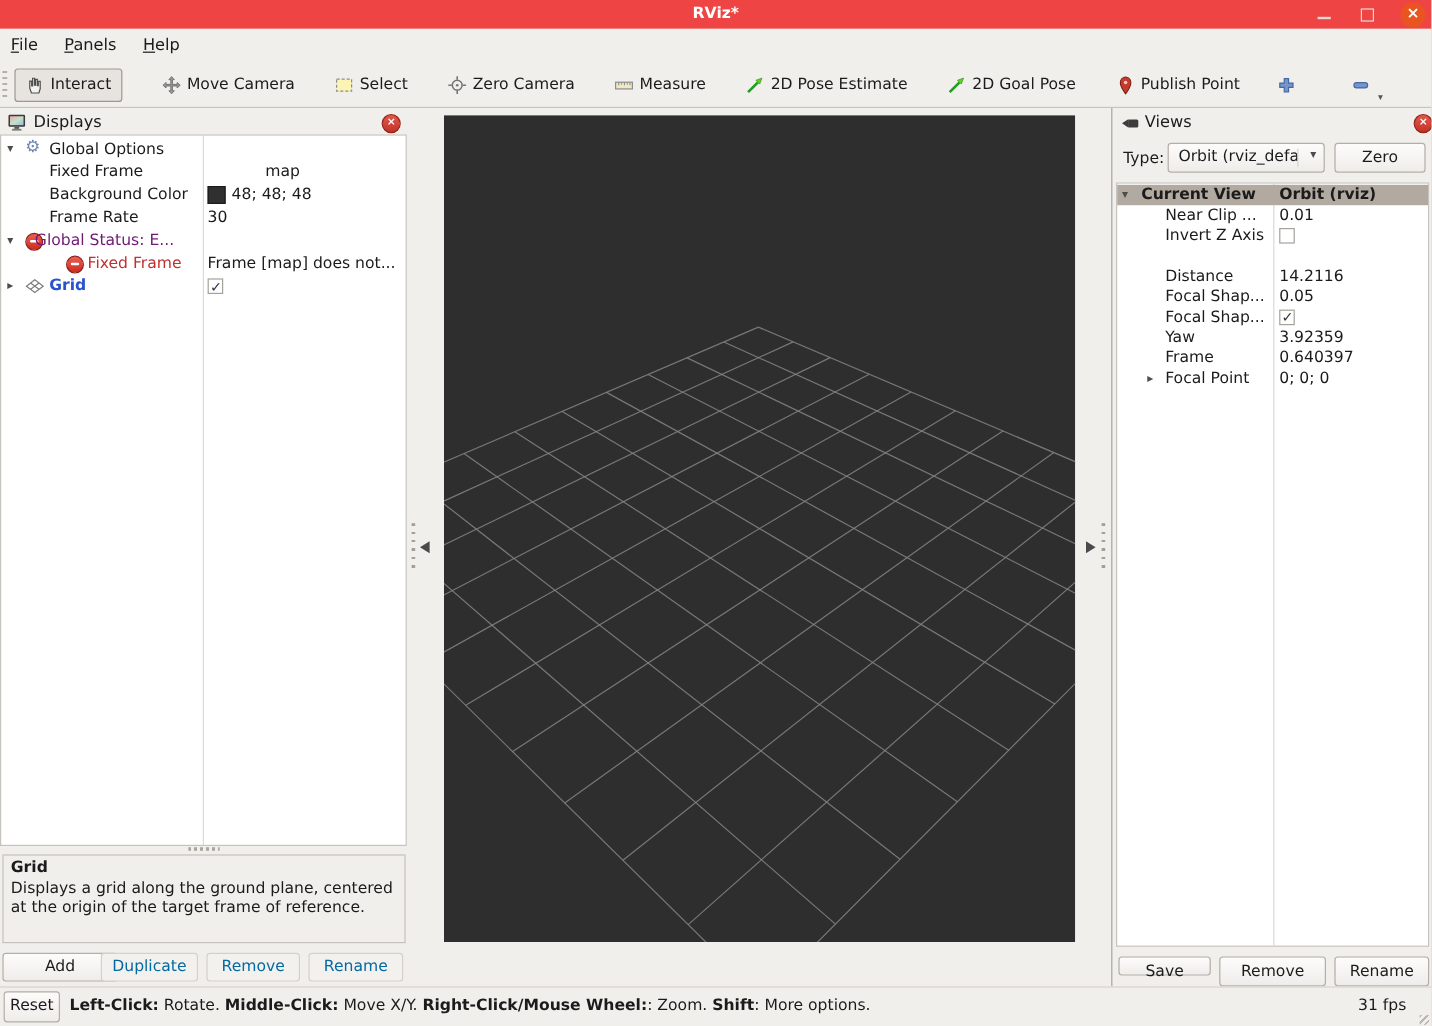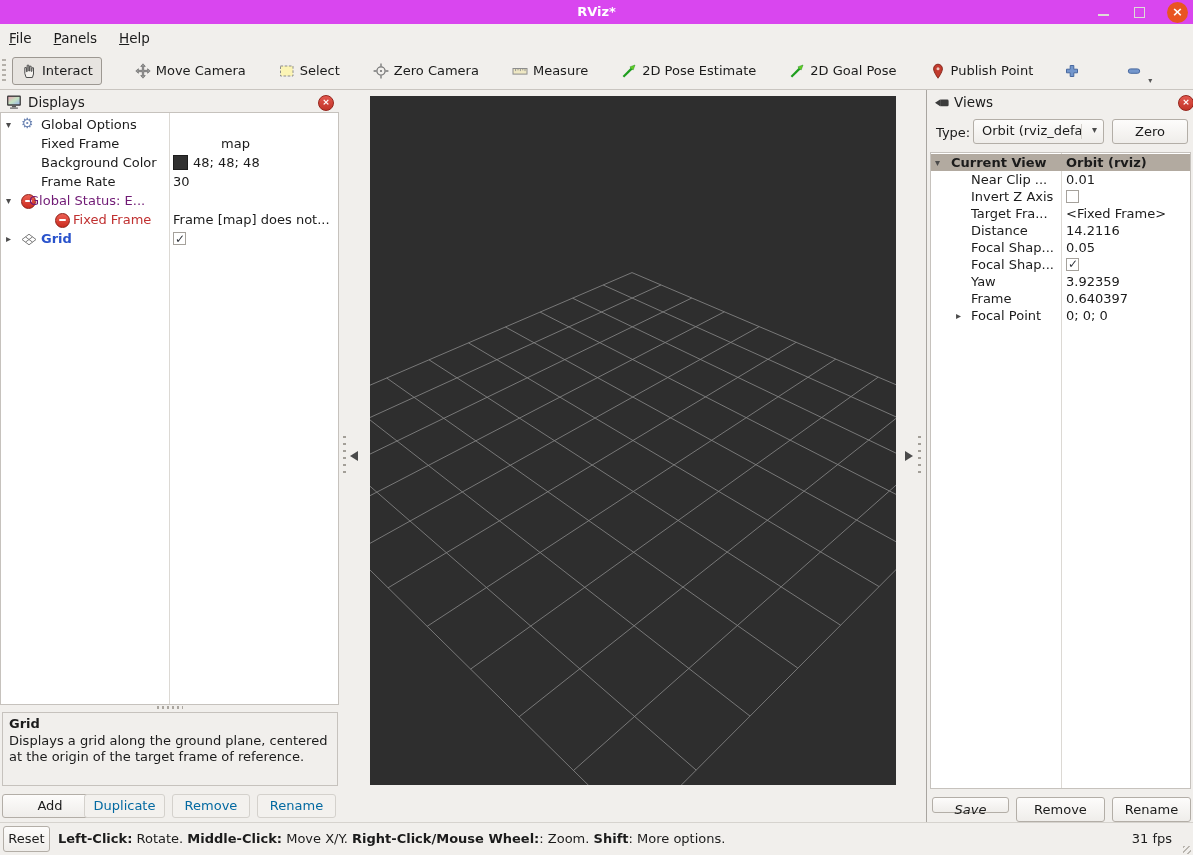--- a/index.html
+++ b/index.html
@@ -1,20 +1,20 @@
 <!DOCTYPE html>
 <html><head>
 <meta charset="utf-8">
 <style>
   html,body{margin:0;padding:0;background:#d8d5d1;}
   .app{position:relative;width:1193px;height:855px;overflow:hidden;background:#f1efec;
        font-family:"DejaVu Sans", sans-serif;font-size:13px;color:#1b1b1b;}
 
   
-  .titlebar{position:absolute;left:0;top:0;width:1193px;height:24px;background:#d946ef;}
+  .titlebar{position:absolute;left:0;top:0;width:1193px;height:24px;background:#ef4444;}
   .titlebar .title{position:absolute;left:0;right:0;top:4px;text-align:center;color:#ffffff;
        font-weight:bold;font-size:13px;}
   .win-min{position:absolute;right:78px;top:0;width:24px;height:24px;cursor:default;}
   .win-min i{position:absolute;left:7px;top:14px;width:11px;height:2px;background:#dedbd7;}
   .win-max{position:absolute;right:42px;top:0;width:24px;height:24px;}
   .win-max i{position:absolute;left:7px;top:7px;width:9px;height:9px;border:1.5px solid #dedbd7;}
   .win-close{position:absolute;right:5px;top:2px;width:21px;height:21px;border-radius:50%;
        background:#E95420;color:#fff;text-align:center;line-height:20px;font-size:13px;font-weight:bold;}
 
   
@@ -369,26 +369,20 @@
         <span class="rvalue" style="left: 135px;">
           <span>0.01</span>
         </span>
       </div>
       <div class="vrow" style="top: 35px;">
         <span class="rlabel" style="left: 40px;">Invert Z Axis</span>
         <span class="rvalue" style="left: 135px;">
           <span class="cb"></span>
         </span>
       </div>
-      <div class="vrow" style="top: 52px;">
-        <span class="rlabel" style="left: 40px;">Target Fra...</span>
-        <span class="rvalue" style="left: 135px;">
-          <span>&lt;Fixed Frame&gt;</span>
-        </span>
-      </div>
       <div class="vrow" style="top: 69px;">
         <span class="rlabel" style="left: 40px;">Distance</span>
         <span class="rvalue" style="left: 135px;">
           <span>14.2116</span>
         </span>
       </div>
       <div class="vrow" style="top: 86px;">
         <span class="rlabel" style="left: 40px;">Focal Shap...</span>
         <span class="rvalue" style="left: 135px;">
           <span>0.05</span>
@@ -417,21 +411,21 @@
       <div class="vrow" style="top: 154px;">
         <span class="exp" style="left: 25px;">▸</span>
         <span class="rlabel" style="left: 40px;">Focal Point</span>
         <span class="rvalue" style="left: 135px;">
           <span>0; 0; 0</span>
         </span>
       </div>
     </div>
 
   <div id="views-buttons">
-      <div class="btn" style="left: 932px; top: 797px; width: 77px; height: 16px; line-height: 23px; font-style: italic;">Save</div>
+      <div class="btn" style="left: 932px; top: 797px; width: 77px; height: 16px; line-height: 23px;">Save</div>
       <div class="btn" style="left: 1016px; top: 797px; width: 89px; height: 25px; line-height: 23px;">Remove</div>
       <div class="btn" style="left: 1112px; top: 797px; width: 79px; height: 25px; line-height: 23px;">Rename</div>
     </div>
 
   <div class="statusbar">
     <div class="btn" style="left:3px;top:3px;width:47px;height:26px;line-height:24px;">Reset</div>
     <span class="status-help" id="status-help"><b>Left-Click:</b><span> Rotate.  </span><b>Middle-Click:</b><span> Move X/Y.  </span><b>Right-Click/Mouse Wheel:</b><span>: Zoom.  </span><b>Shift</b><span>: More options.</span></span>
     <span class="fps">31 fps</span>
     <span class="grip-corner"></span>
   </div>

